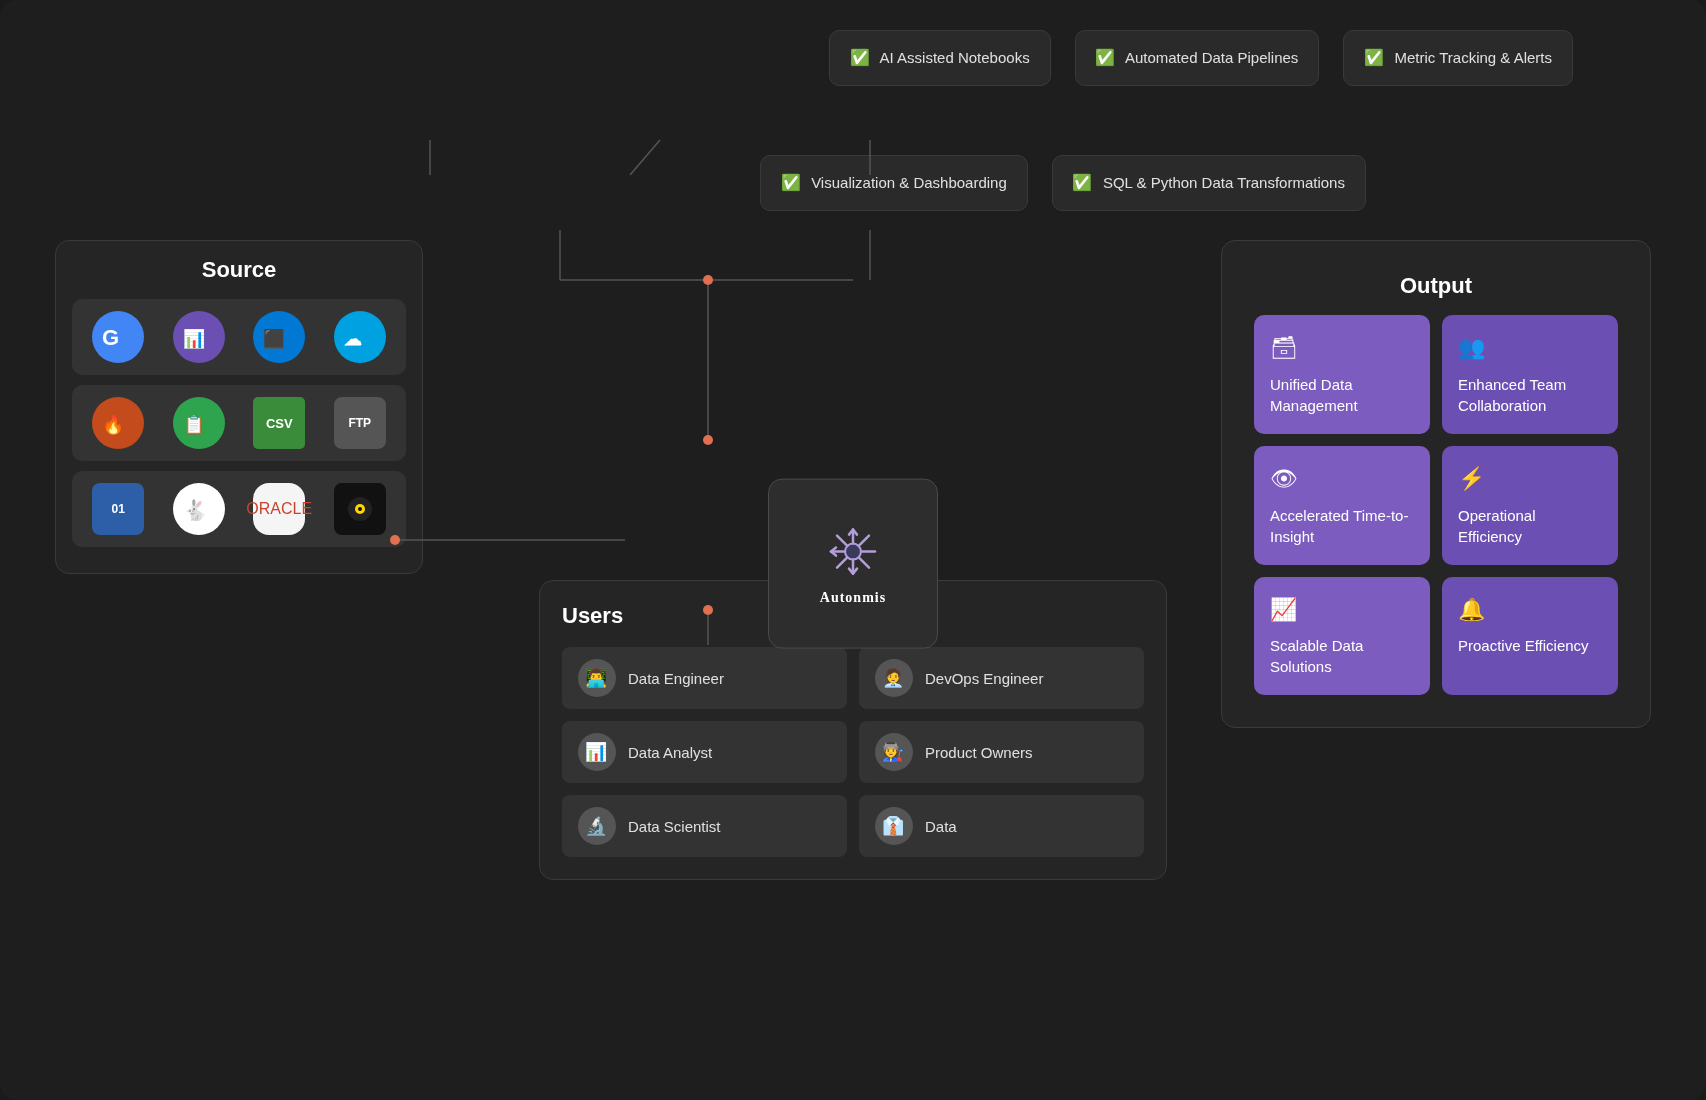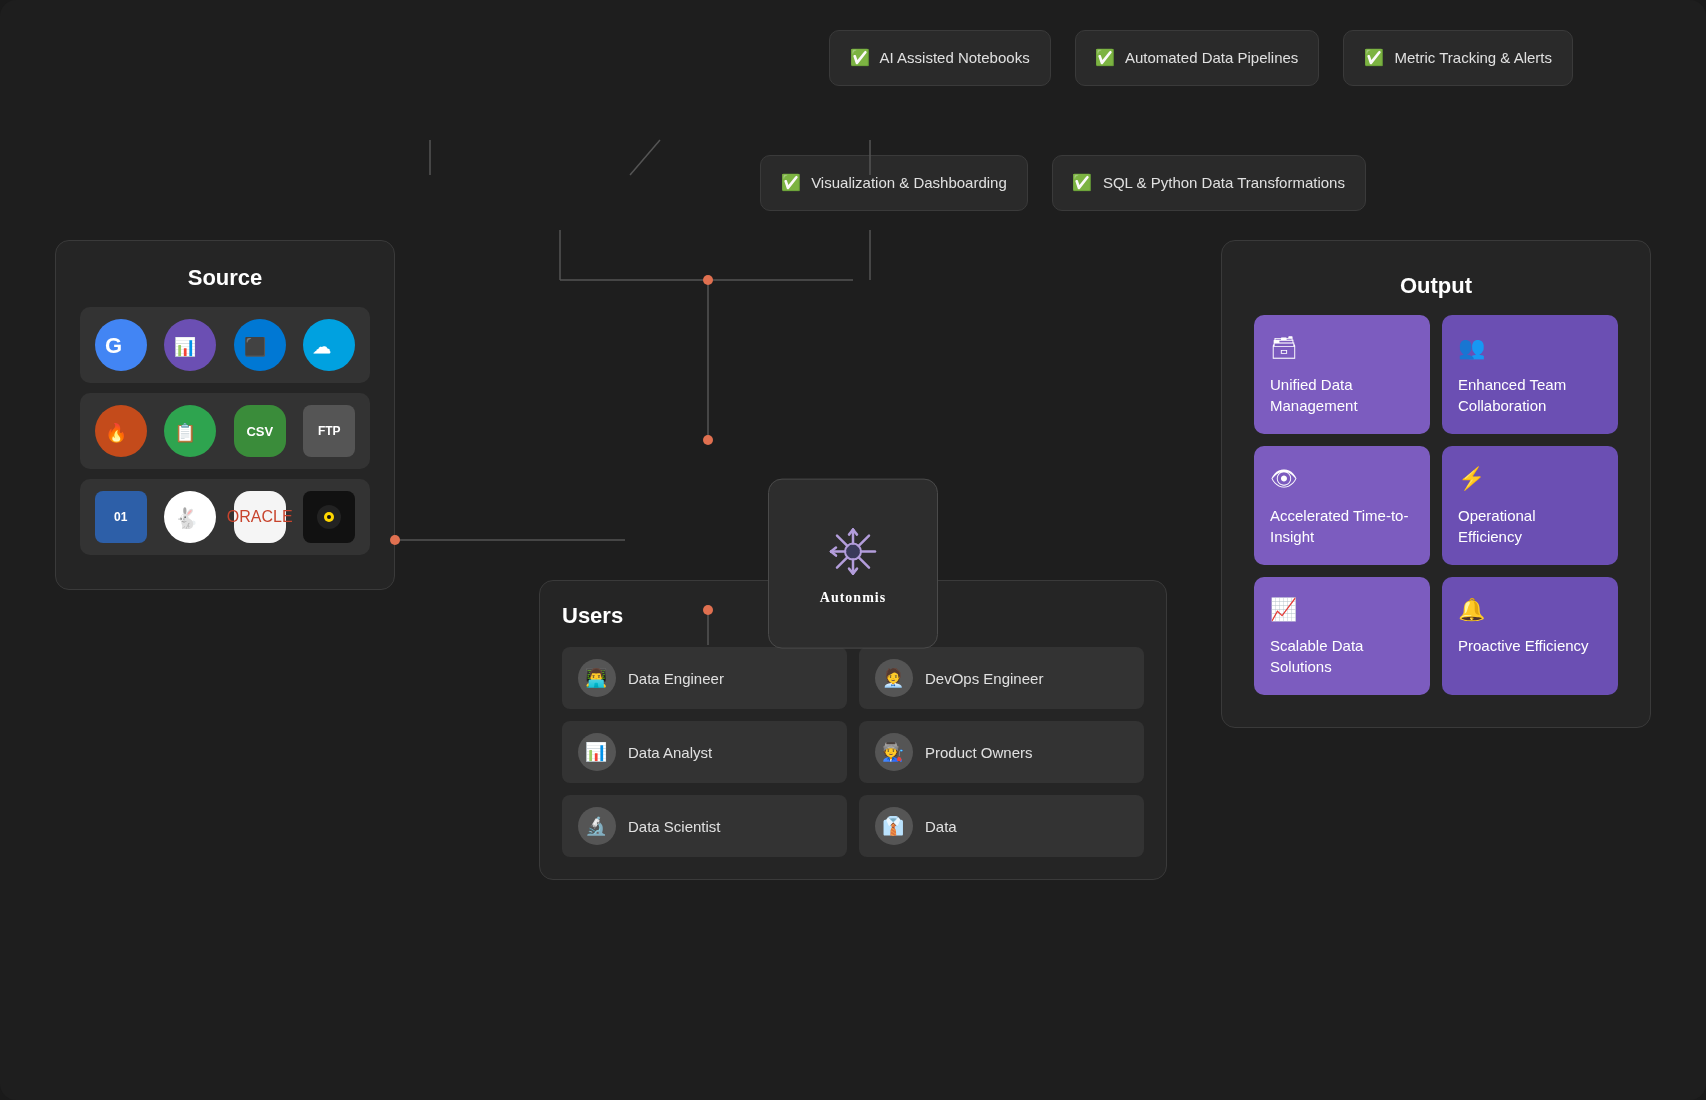--- a/index.html
+++ b/index.html
@@ -58,25 +58,25 @@
       left: 50%;
       transform: translateX(-20%);
       width: 700px;
     }
 
     
     .source-panel {
       position: absolute;
       left: 55px;
       top: 240px;
-      width: 340px;
+      width: 368px;
       background: #252525;
       border: 1px solid #3a3a3a;
       border-radius: 14px;
-      padding: 24px;
+      padding: 16px;
     }
     .source-panel h2 {
       text-align: center;
       font-size: 22px;
       font-weight: 700;
       margin-bottom: 16px;
       color: #fff;
     }
     .source-row {
       display: flex;
@@ -311,21 +311,21 @@
       <div class="source-icon" style="background:#c44b1b">
         <svg width="32" height="32" viewBox="0 0 32 32">
             <text y="24" font-size="18" fill="white">🔥</text>
           </svg>
       </div>
       <div class="source-icon" style="background:#2ea44f">
         <svg width="32" height="32" viewBox="0 0 32 32">
             <text y="24" font-size="18" fill="white">📋</text>
           </svg>
       </div>
-      <div class="source-icon" style="background:#3a8c3a; font-size:13px; font-weight:bold; color:white; border-radius:16px;">
+      <div class="source-icon" style="background:#3a8c3a; font-size:13px; font-weight:bold; color:white; border-radius:5px;">
         CSV
       </div>
       <div class="source-icon" style="background:#555; font-size:12px; font-weight:bold; color:white; border-radius:8px;">
         FTP
       </div>
     </div>
 
     <div class="source-row">
       <div class="source-icon" style="background:#2d5fa8; font-size:12px; font-weight:bold; color:white; border-radius:8px;">
         01

